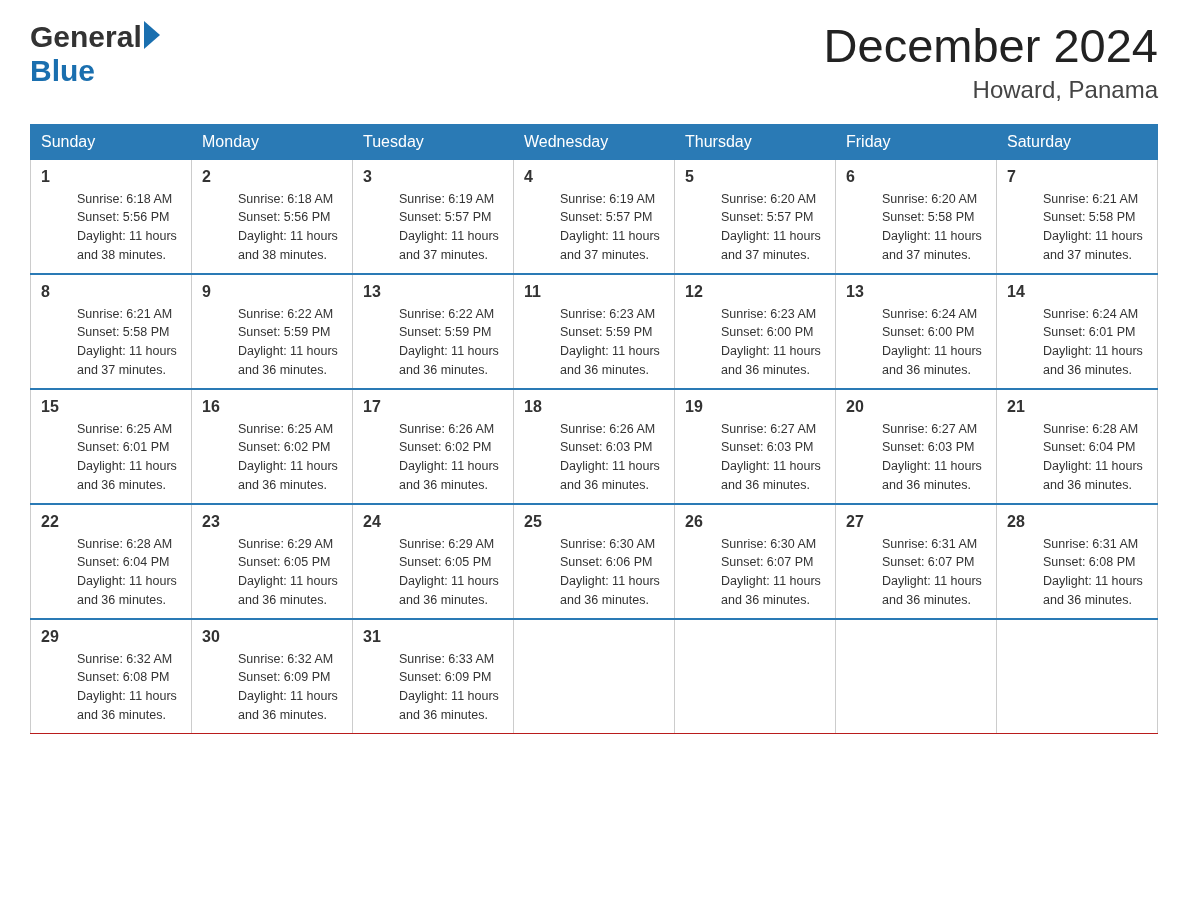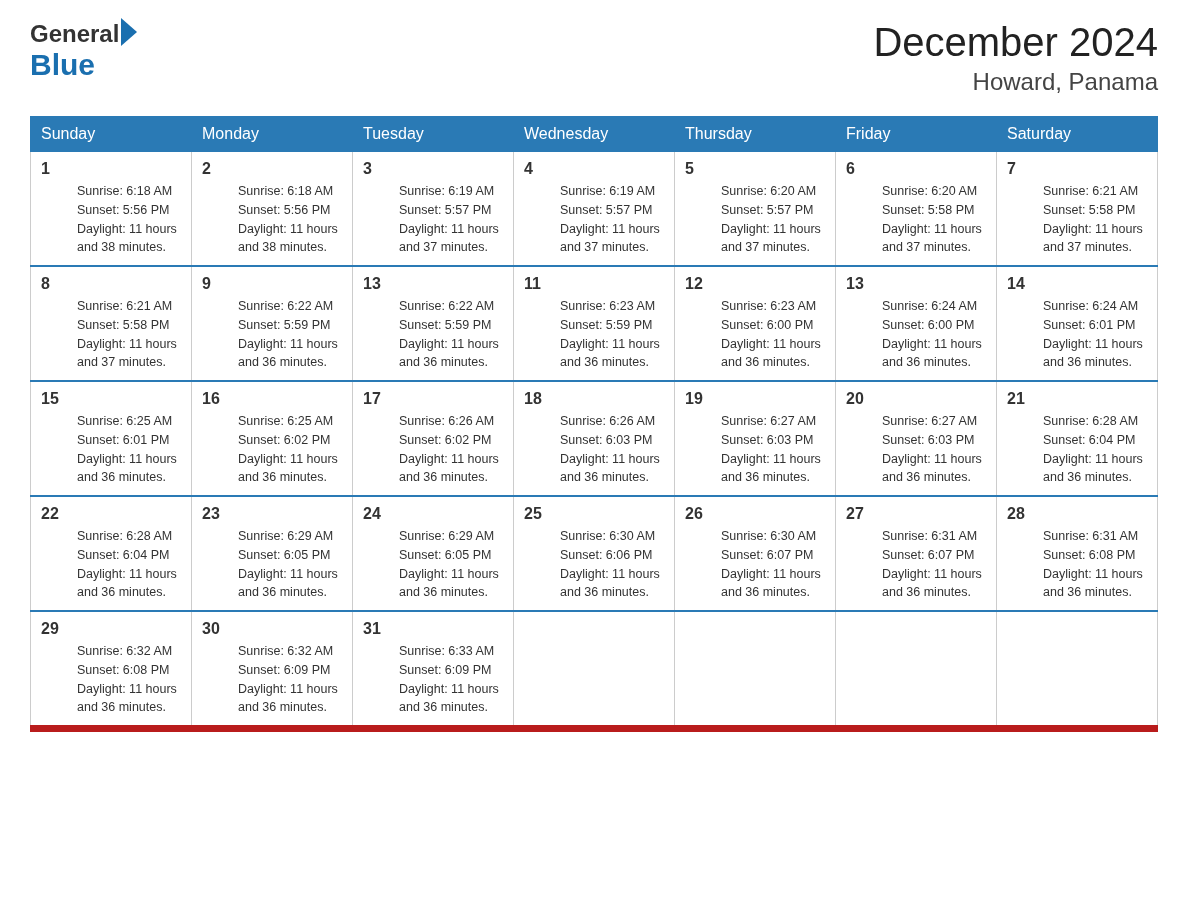--- a/index.html
+++ b/index.html
@@ -22,21 +22,21 @@
       align-items: flex-start;
     }
     .logo-line1 {
       display: flex;
       align-items: center;
     }
     .title-area {
       text-align: right;
     }
     .month-title {
-      font-size: 40px;
+      font-size: 47px;
       font-weight: normal;
       color: #222;
       line-height: 1.1;
     }
     .location {
       font-size: 24px;
       color: #444;
       margin-top: 4px;
     }
     table {
@@ -73,30 +73,30 @@
       color: #333;
       margin-left: 36px;
     }
     td.empty {
       background: #fff;
     }
     tr td {
       border-bottom: 2px solid #2a7ab5;
     }
     tr:last-child td {
-      border-bottom: 7px solid #b91c1c;
+      border-bottom: 1px solid #b91c1c;
     }
   </style>
 </head>
 <body>
 
 <div class="header">
   <div class="logo">
     <div class="logo-line1">
-      <span style="font-size:24px;font-weight:bold;color:#333;text-align:right;">General</span>
+      <span style="font-size:30px;font-weight:bold;color:#333;text-align:right;">General</span>
       <span style="display:inline-block;width:0;height:0;border-top:14px solid transparent;border-bottom:14px solid transparent;border-left:16px solid #1a6faf;margin-left:2px;vertical-align:middle;margin-top:-4px;"></span>
     </div>
     <div>
       <span style="font-size:30px;font-weight:bold;color:#1a6faf;">Blue</span>
     </div>
   </div>
   <div class="title-area">
     <div class="month-title">December 2024</div>
     <div class="location">Howard, Panama</div>
   </div>

